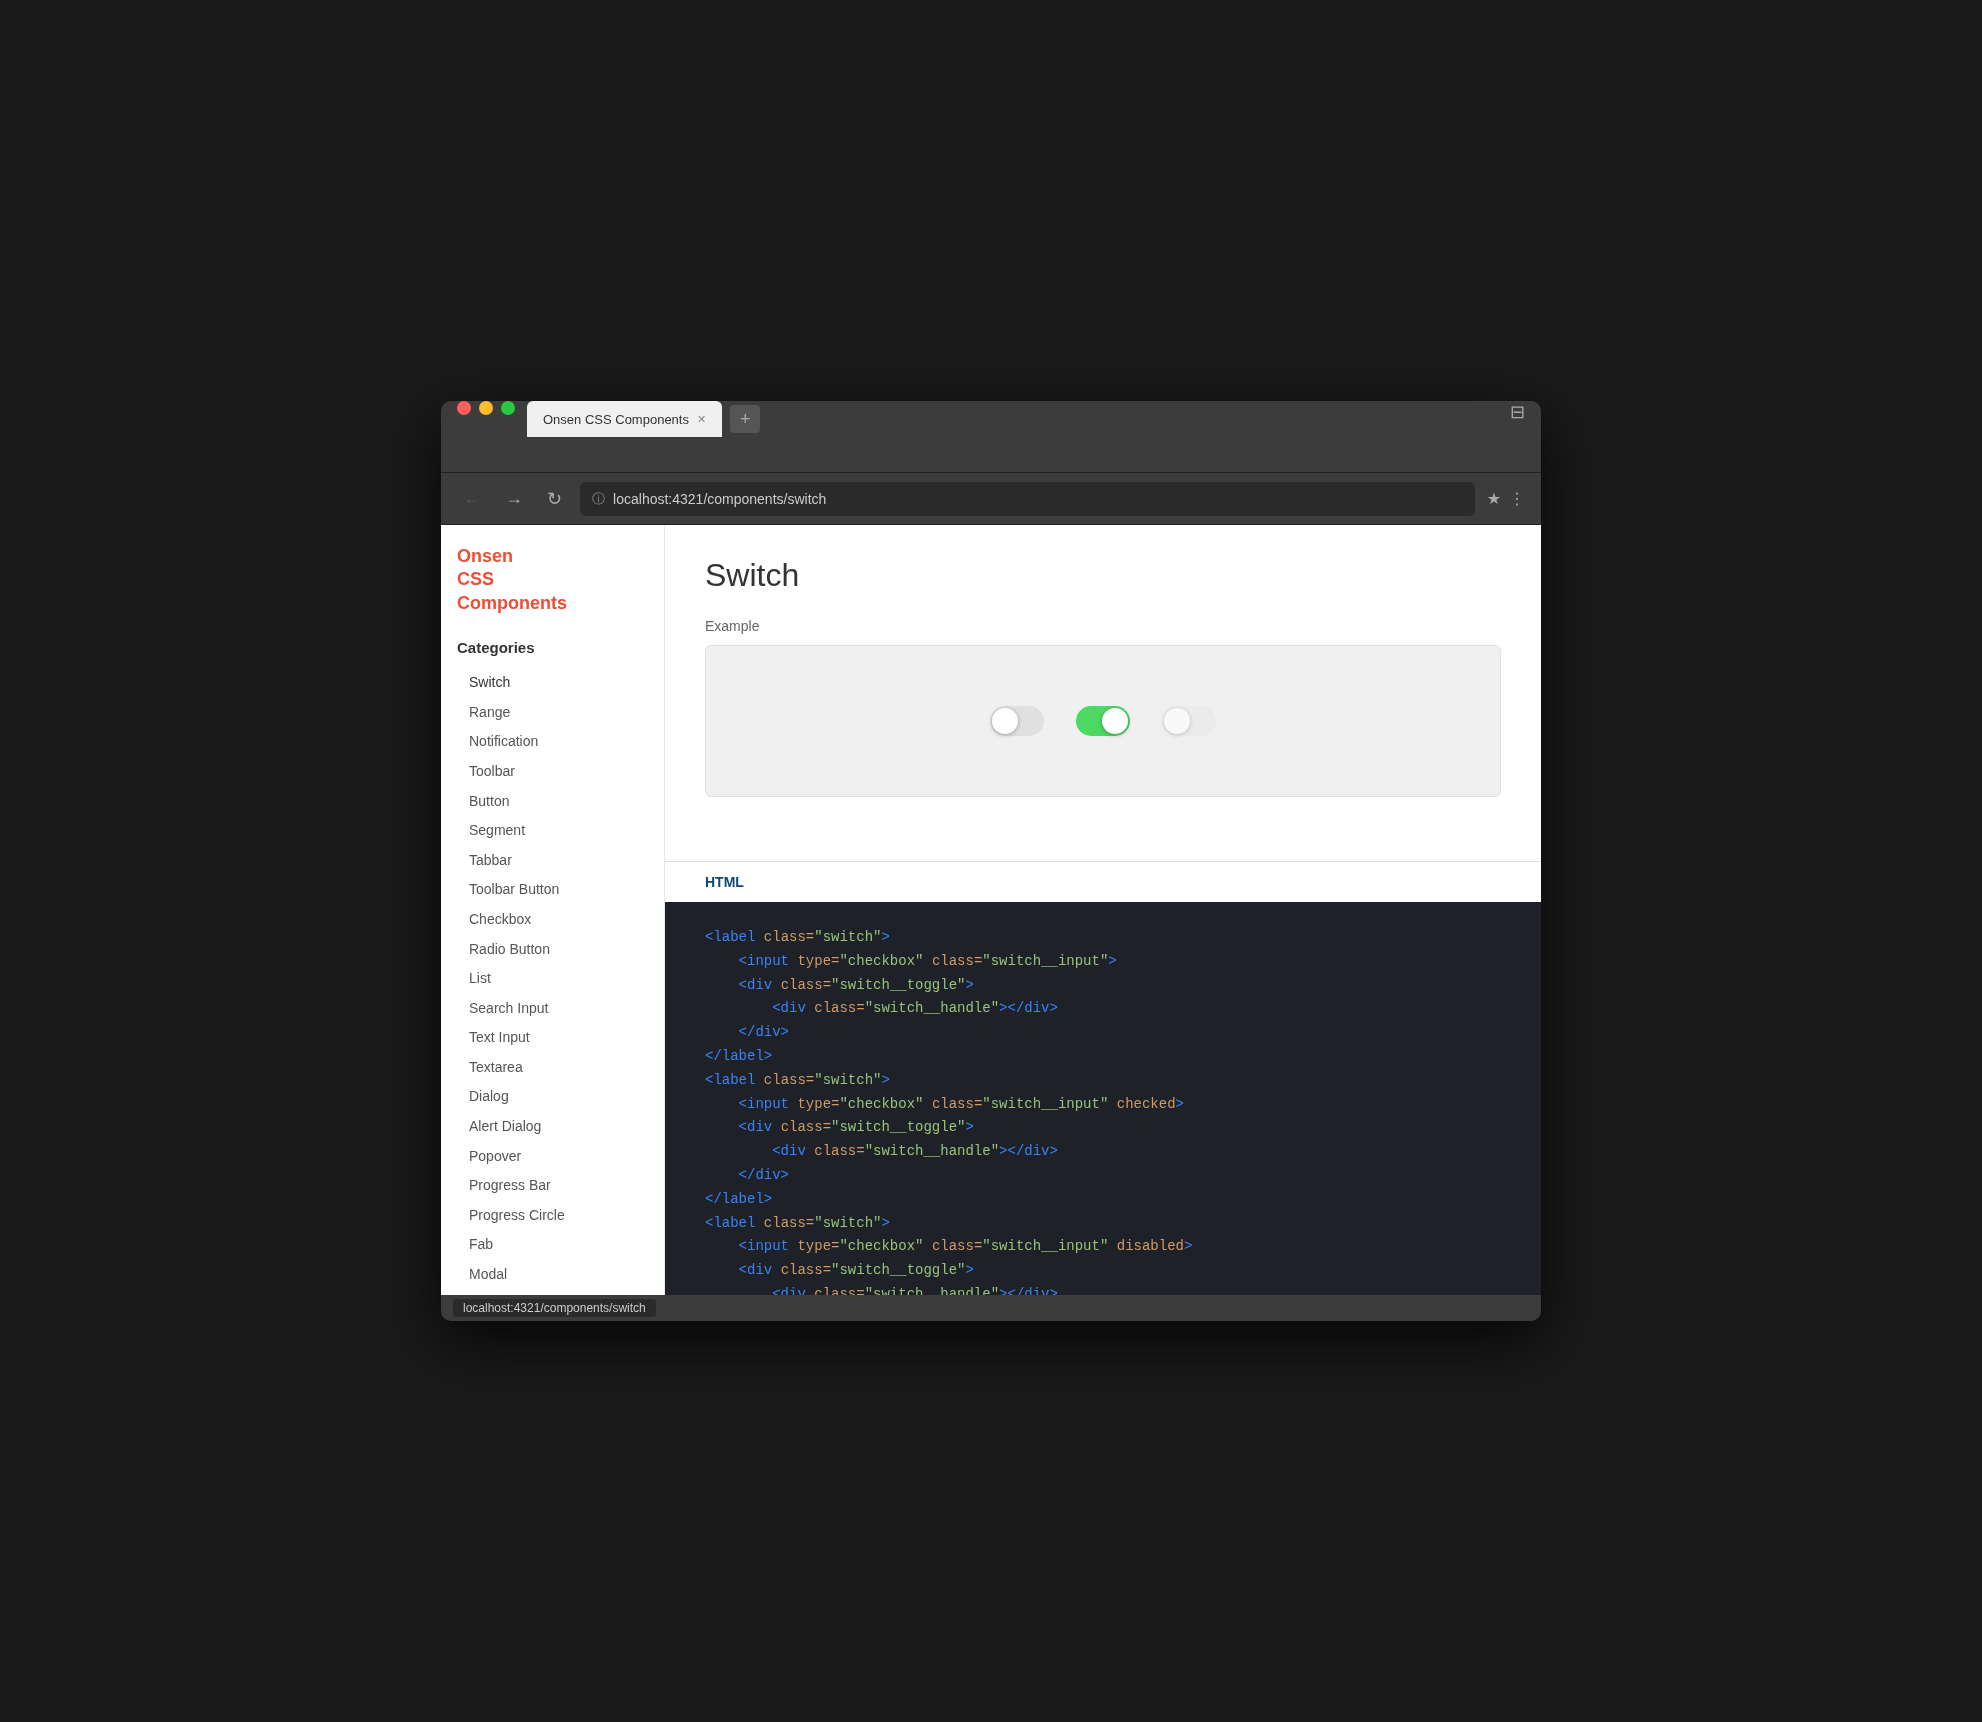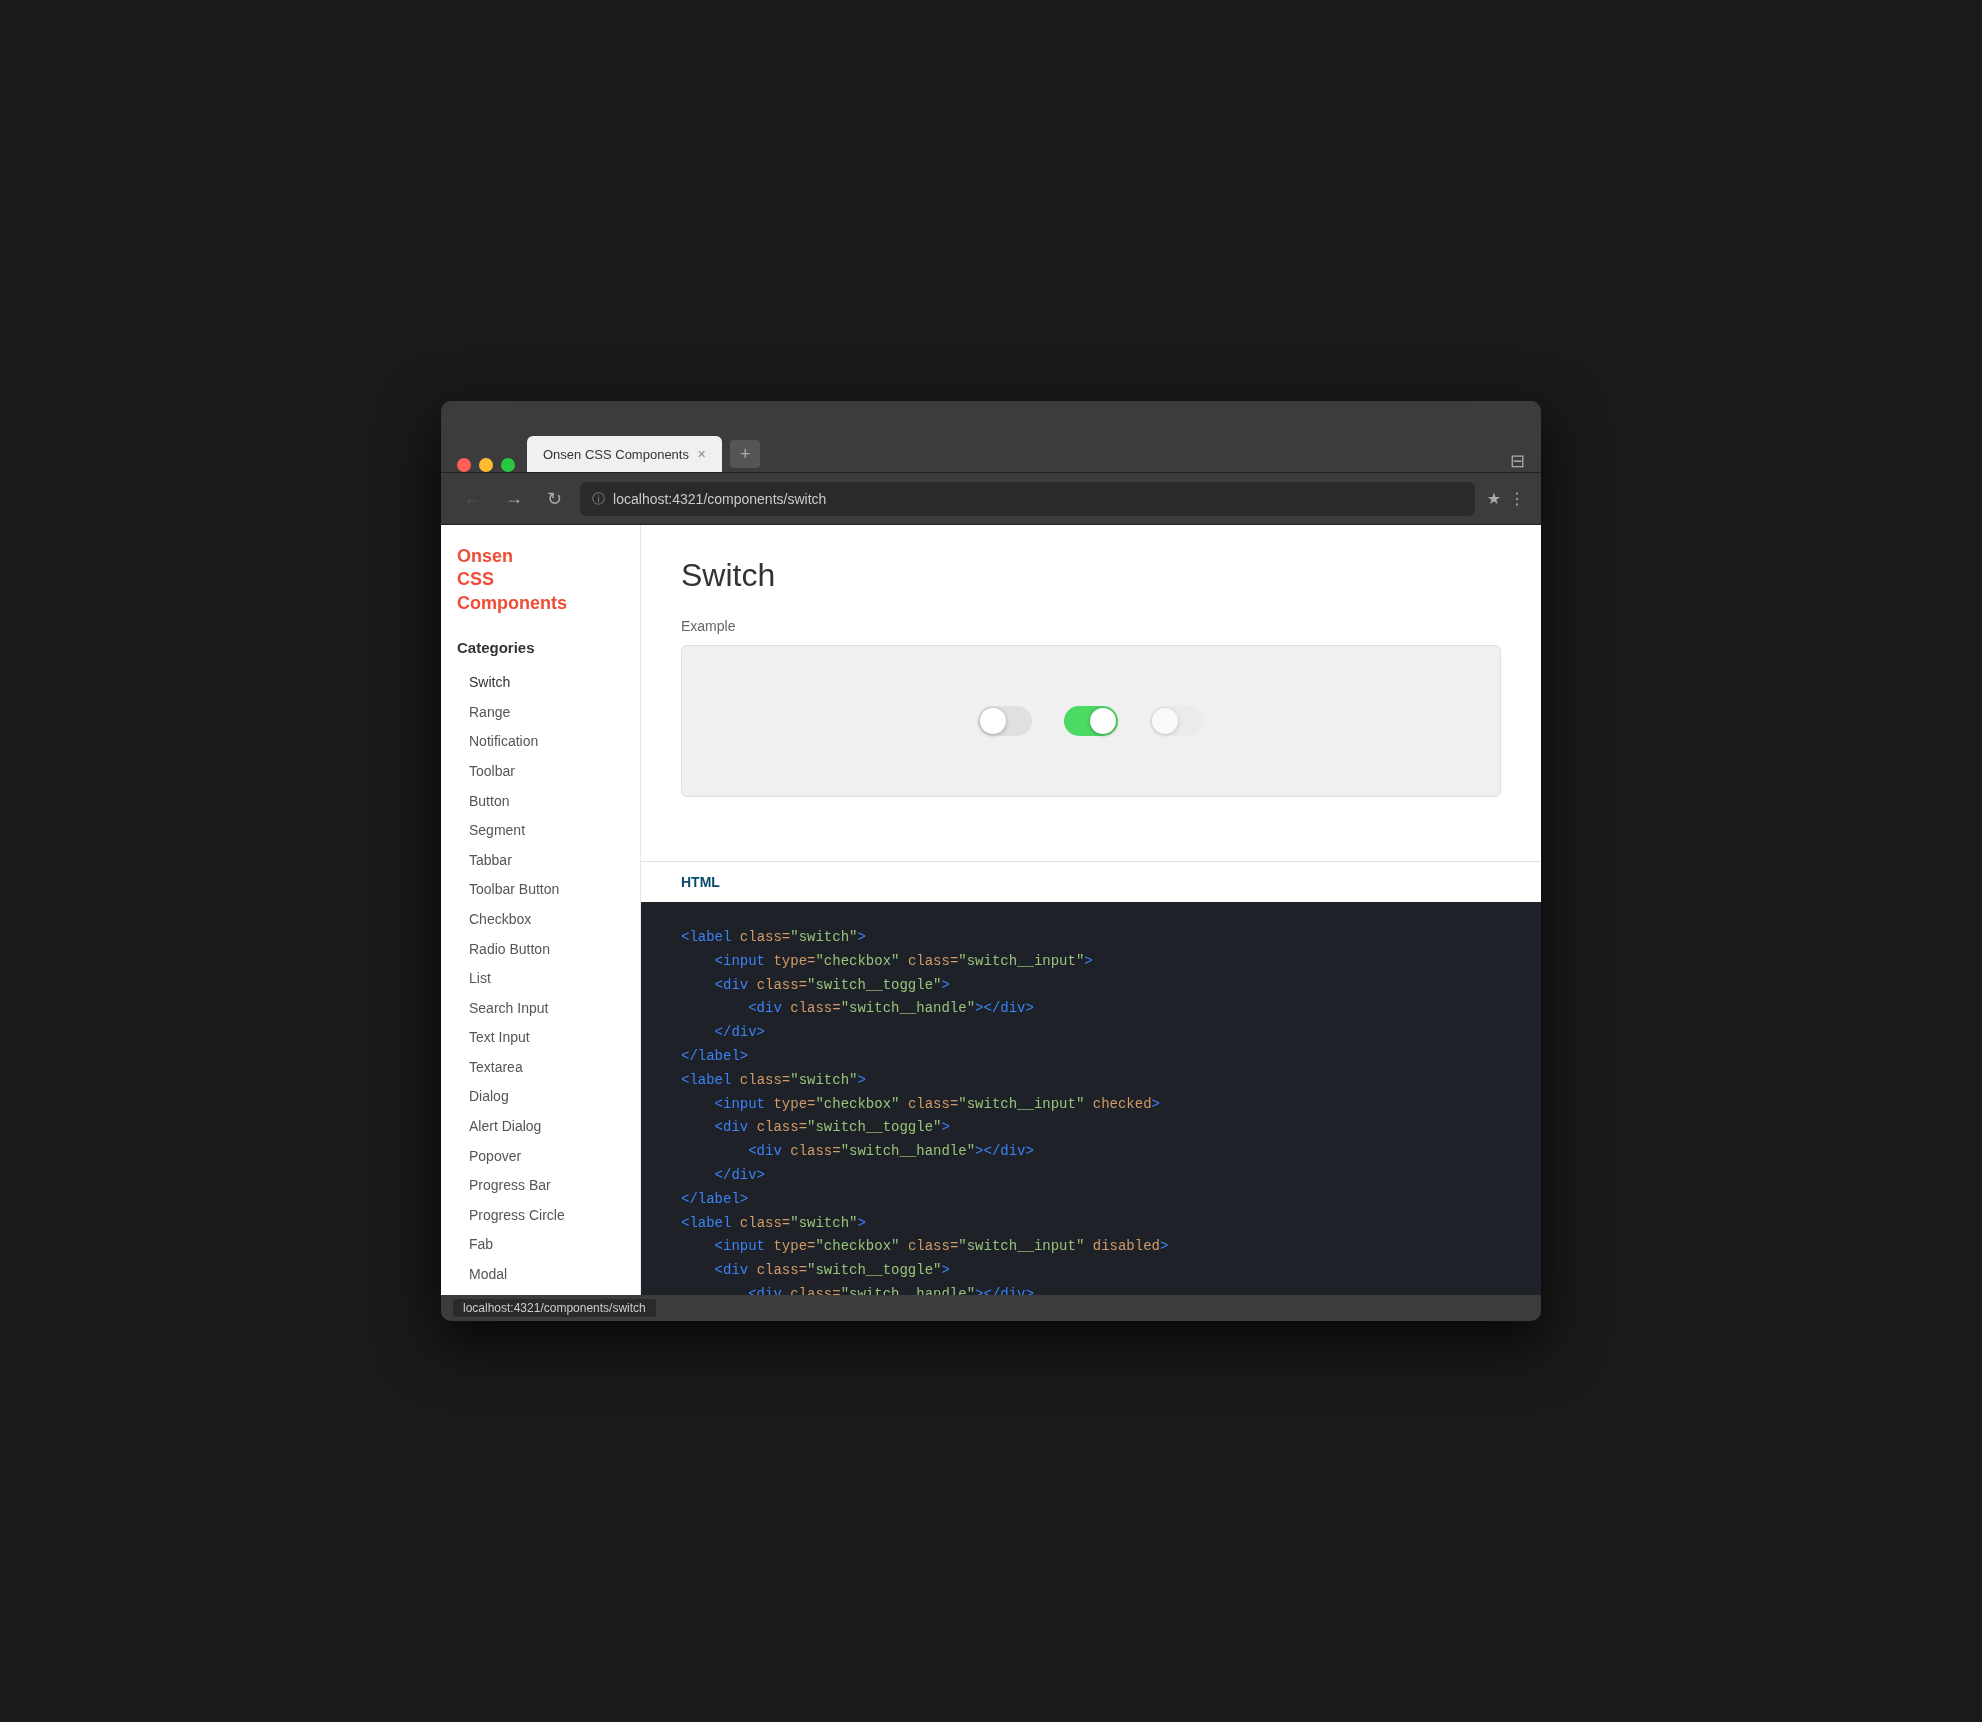--- a/index.html
+++ b/index.html
@@ -22,21 +22,21 @@
       box-shadow: 0 20px 60px rgba(0,0,0,0.8);
       display: flex;
       flex-direction: column;
     }
 
     
     .title-bar {
       background: #3c3c3c;
       height: 72px;
       display: flex;
-      align-items: flex-end;
+      align-items: flex-start;
       padding: 0 16px;
       gap: 12px;
       border-bottom: 1px solid #222;
       flex-shrink: 0;
     }
 
     .traffic-lights {
       display: flex;
       gap: 8px;
       align-items: center;
@@ -143,21 +143,21 @@
     
     .browser-body {
       display: flex;
       flex: 1;
       overflow: hidden;
       background: #fff;
     }
 
     
     .sidebar {
-      width: 200px;
+      width: 224px;
       background: #fff;
       border-right: 1px solid #e8e8e8;
       padding: 20px 16px;
       overflow-y: auto;
       flex-shrink: 0;
     }
 
     .sidebar-logo {
       color: #ef4d35;
       font-size: 18px;

